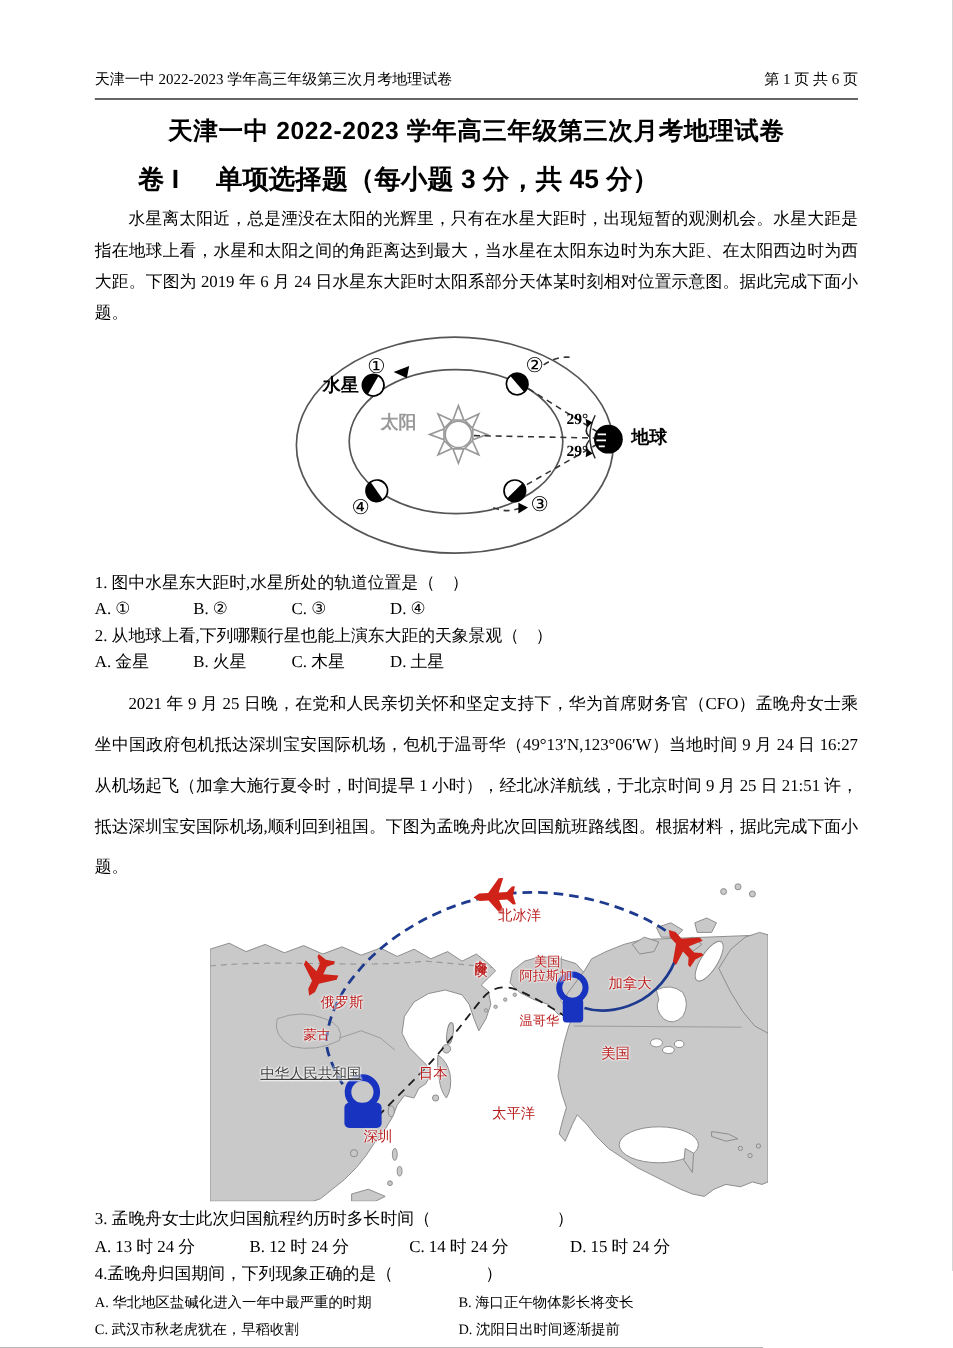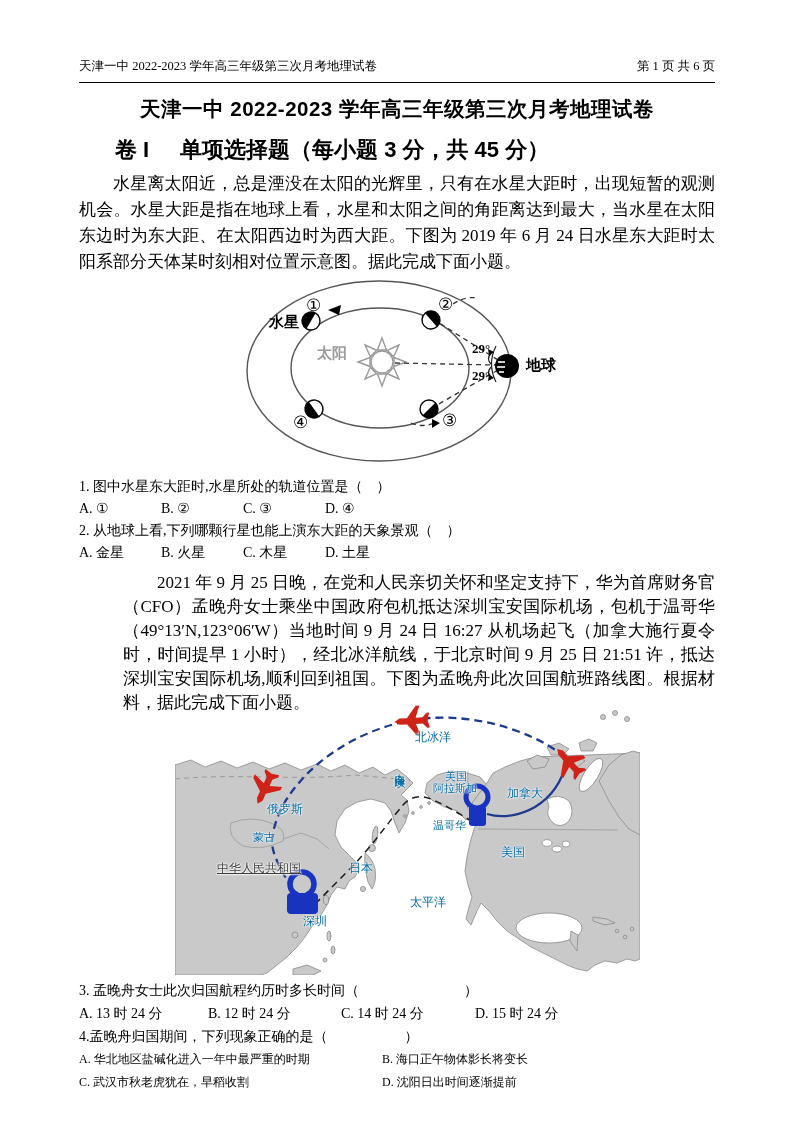--- a/index.html
+++ b/index.html
@@ -8,42 +8,42 @@
     margin:0 auto; box-sizing:border-box; padding:58px 79px 0 79px;
     font-family:"Liberation Serif","DejaVu Serif",serif; color:#000; overflow:hidden;
   }
   .hdr{display:flex; justify-content:space-between; font-size:12.5px;
        padding-bottom:7px; border-bottom:1.6px solid #000;}
   .title{text-align:center; font-family:"Liberation Sans","DejaVu Sans",sans-serif;
        font-weight:bold; font-size:20.5px; margin:12px 0 6px 0; letter-spacing:.5px;}
   .section{font-family:"Liberation Sans","DejaVu Sans",sans-serif; font-weight:bold;
        font-size:22px; margin:12px 0 6px 36px;}
   .section .gap{margin-left:1.4em;}
-  .para{font-size:17px; line-height:26px; text-align:justify; text-indent:2em;
+  .para{font-size:14px; line-height:26px; text-align:justify; text-indent:2em;
        margin:2px 0 0 0; white-space:pre-wrap;}
-  .para.p2{line-height:24px;margin-left:44px;}
+  .para.p2{line-height:34px;}
   .qline{font-size:14px; line-height:22px; white-space:pre-wrap;}
   .qopts{display:flex; font-size:14px; line-height:22px; white-space:pre-wrap;}
   .qopts.q12 span{min-width:82px;}
   .qopts.q3 span:nth-child(1){min-width:129px;}
   .qopts.q3 span:nth-child(2){min-width:133px;}
   .qopts.q3 span:nth-child(3){min-width:134px;}
   .qblock34 .qline,.qblock34 .qopts{line-height:23px;}
   .optgrid{display:grid; grid-template-columns:303px auto; font-size:12px; line-height:23px; white-space:pre-wrap;}
   
   .fig1{position:relative; width:340px; height:197px; margin:1px 0 3px 164px;}
   .fig1 svg{position:absolute; left:0; top:0;}
   .flabel{position:absolute; font-size:15px; font-weight:bold; line-height:1;}
   .flabel.gray{color:#999; font-weight:bold;}
   .fnum{position:absolute; font-size:17px; font-weight:normal; line-height:1;}
   .fangle{position:absolute; font-size:13px; font-weight:bold; line-height:1;margin-left:16px;}
   
   .fig2{position:relative; width:465px; height:272px; margin:-12px 0 4px 96px;}
   .fig2 svg{position:absolute; left:0; top:0;}
-  .mlabel{position:absolute; font-size:12px; line-height:1; color:#0369a1;
+  .mlabel{position:absolute; font-size:12px; line-height:1; color:#b91c1c;
         text-shadow:0 0 2px #fff,0 0 2px #fff,0 0 2px #fff; white-space:nowrap;}
   .mlabel.sm{font-size:11px;}
   .mlabel.red{color:#404040;text-decoration:underline;}
   .mlabel.vert{writing-mode:vertical-rl; letter-spacing:1px;}
 </style>
 </head>
 <body>
 
 <div class="page">
 

